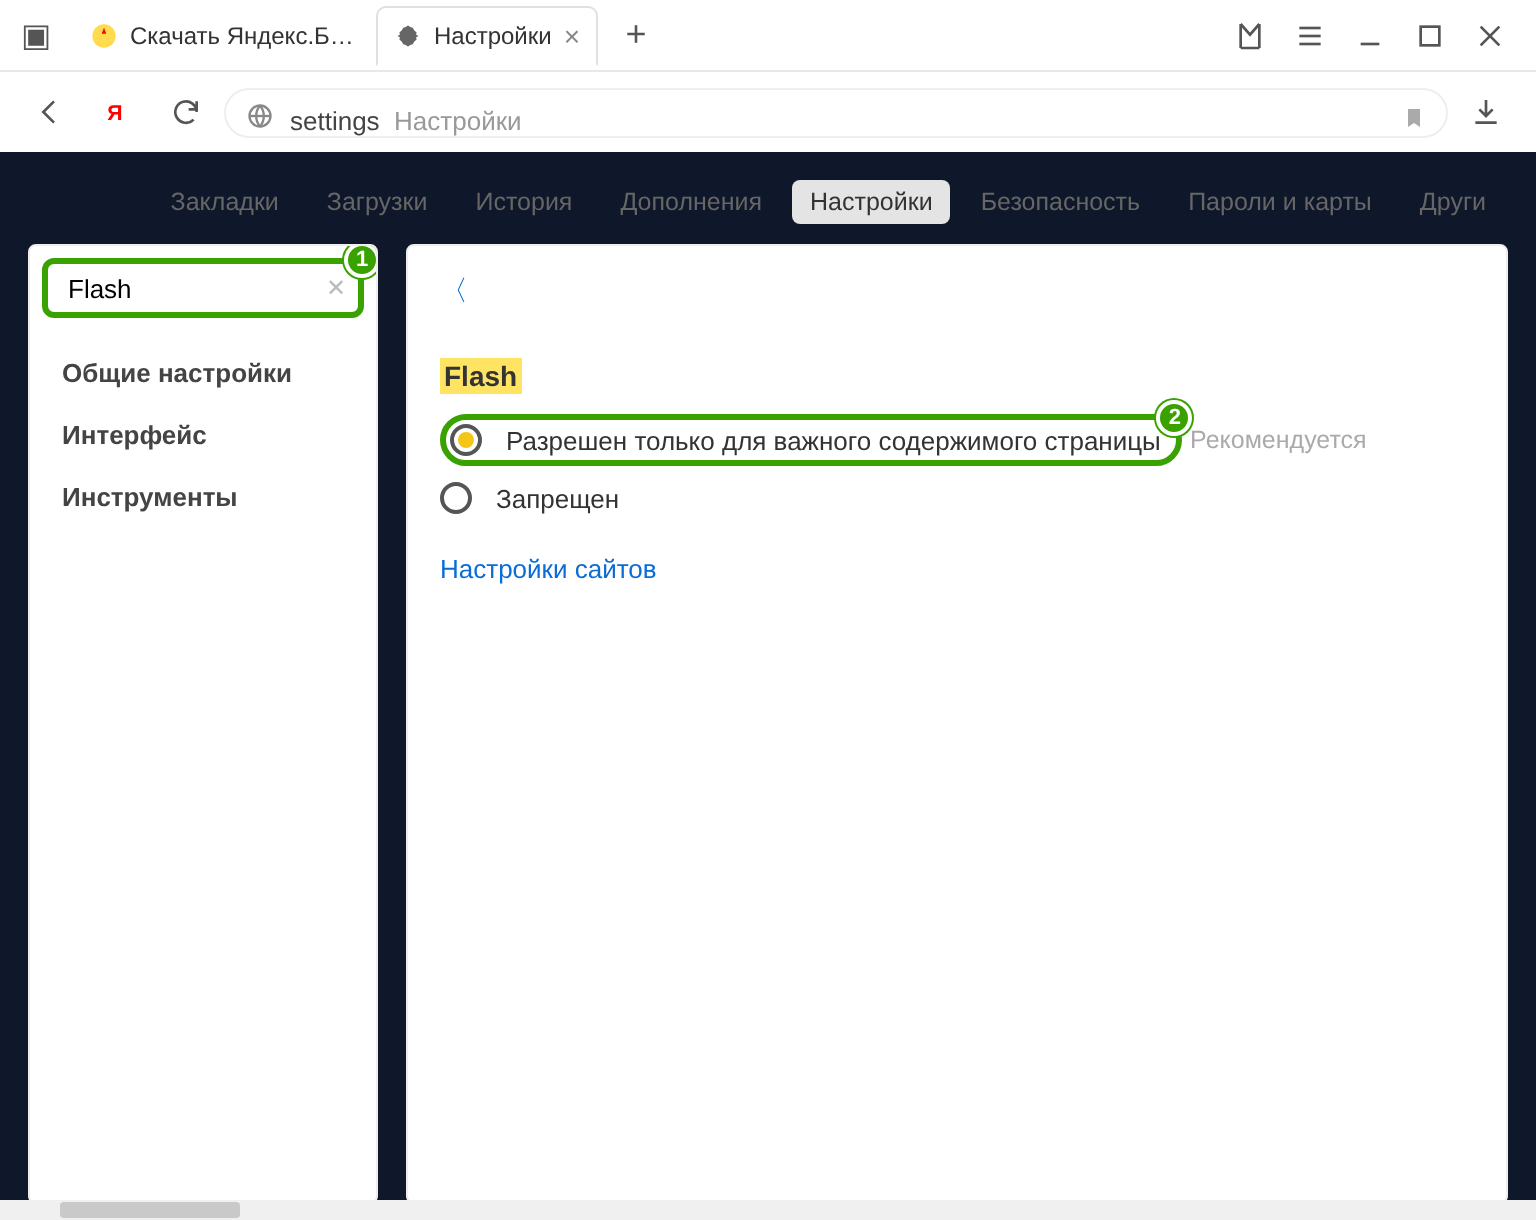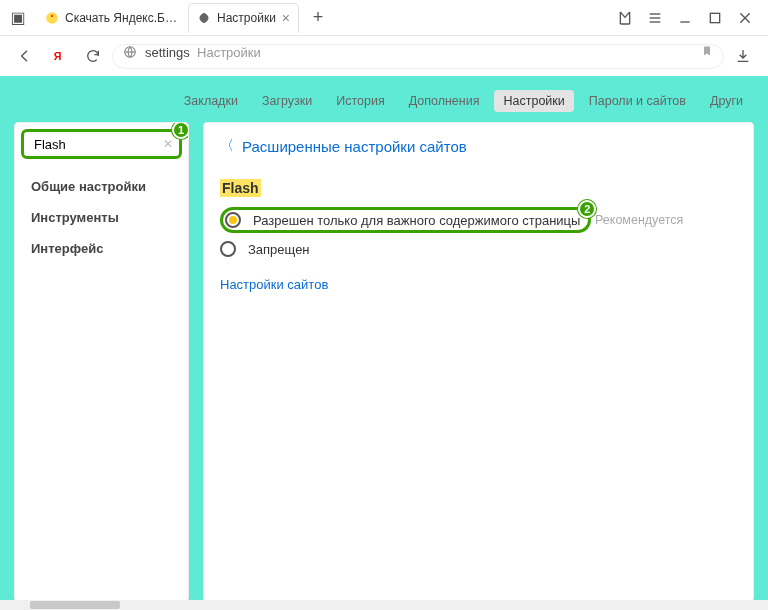--- a/index.html
+++ b/index.html
@@ -75,33 +75,33 @@
     width: 30px; height:30px;
     display:flex; align-items:center; justify-content:center;
     color:#555;
   }
   .nav-btn svg { width:16px; height:16px; }
   .omnibox {
     flex:1;
     height: 25px;
     border: 1px solid #eee;
     border-radius: 14px;
-    display:flex; align-items:flex-start;
+    display:flex; align-items:flex-end;
     padding: 0 10px;
     gap: 8px;
     background:#fff;
   }
   .omnibox .site-icon svg { width:14px; height:14px; color:#888; }
   .omnibox .url-text { font-size:13px; color:#444; flex:1; }
   .omnibox .url-text .dim { color:#999; }
   .omnibox .bookmark svg { width:12px;height:12px; color:#aaa; }
 
   
   .content-area {
-    background:#5eead4;
+    background:#0f172a;
     height: calc(610px - 36px - 40px - 10px);
     overflow:hidden;
   }
   .settings-nav {
     display:flex;
     justify-content:flex-end;
     gap: 6px;
     padding: 14px 16px 10px;
     font-size: 12.5px;
   }
@@ -347,45 +347,45 @@
 </div>
 
 <div class="content-area">
 
   <div class="settings-nav">
     <a>Закладки</a>
     <a>Загрузки</a>
     <a>История</a>
     <a>Дополнения</a>
     <a class="active">Настройки</a>
-    <a>Пароли и сайтов</a>
+    <a>Безопасность</a>
+    <a>Пароли и карты</a>
     <a>Други</a>
   </div>
 
   <div class="columns">
 
     <div class="sidebar">
       <div class="search-wrap">
         <div class="search-box">
           <input type="text" value="Flash" style="">
           <span class="clear-x">✕</span>
         </div>
         <span class="callout-badge badge-1">1</span>
       </div>
       <ul>
         <li>Общие настройки</li>
+        <li>Интерфейс</li>
         <li>Инструменты</li>
-        <li>Интерфейс</li>
       </ul>
     </div>
 
     <div class="main-panel">
       <div class="back-link">
         <span class="chev">〈</span>
-        <span>Расширенные настройки сайтов</span>
       </div>
 
       <span class="section-title hl">Flash</span>
 
       <div class="radio-group">
         <div class="radio-row highlighted" style="display:inline-flex;">
           <span class="radio checked"></span>
           <span class="radio-label">Разрешен только для важного содержимого страницы</span>
           <span class="callout-badge badge-2">2</span>
         </div>

